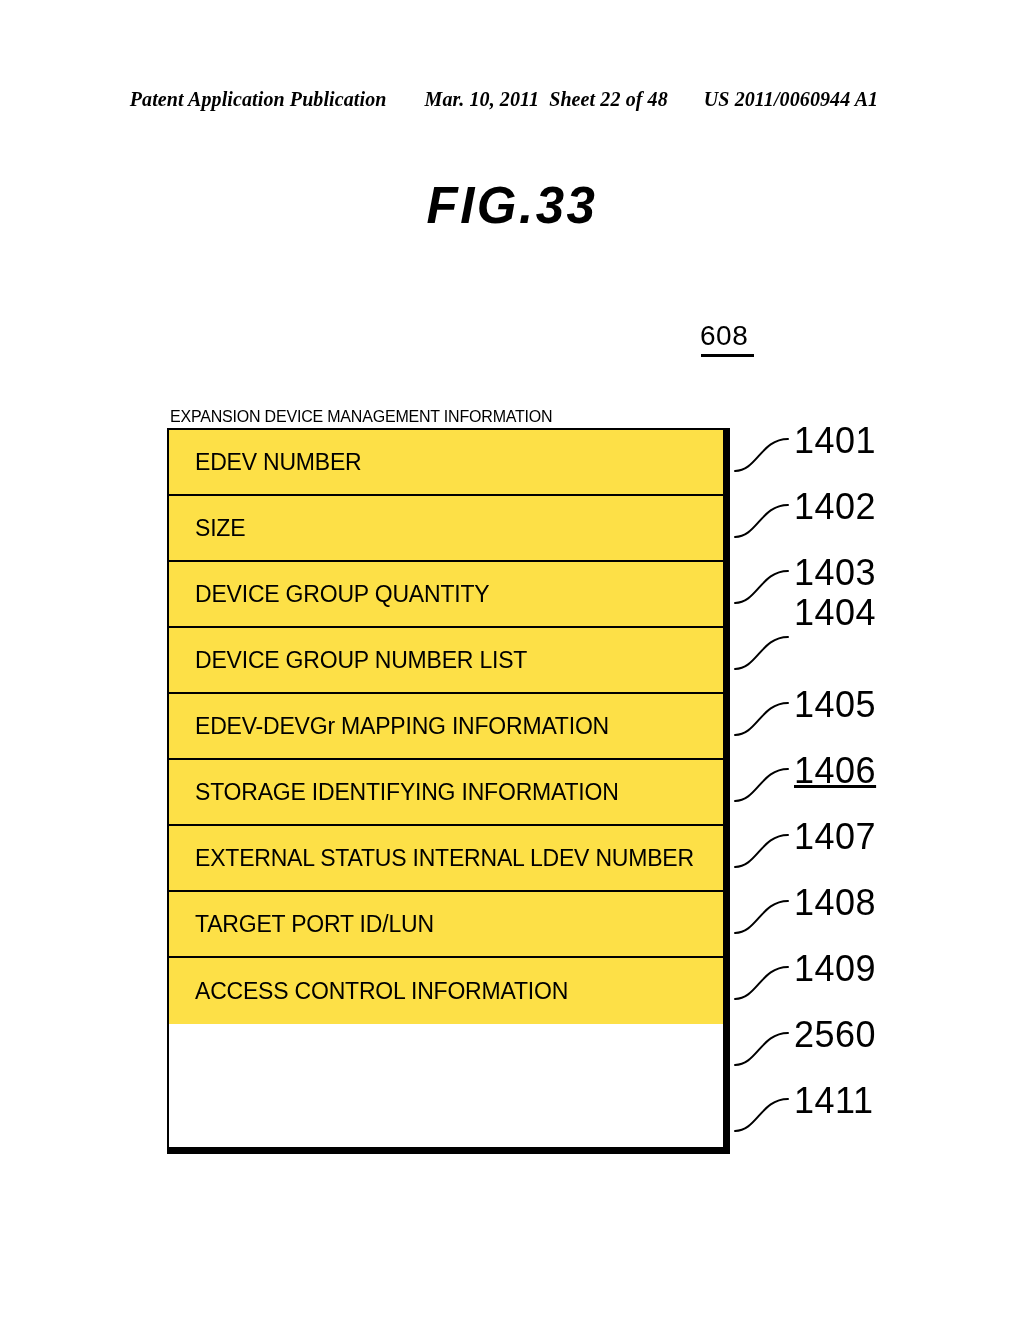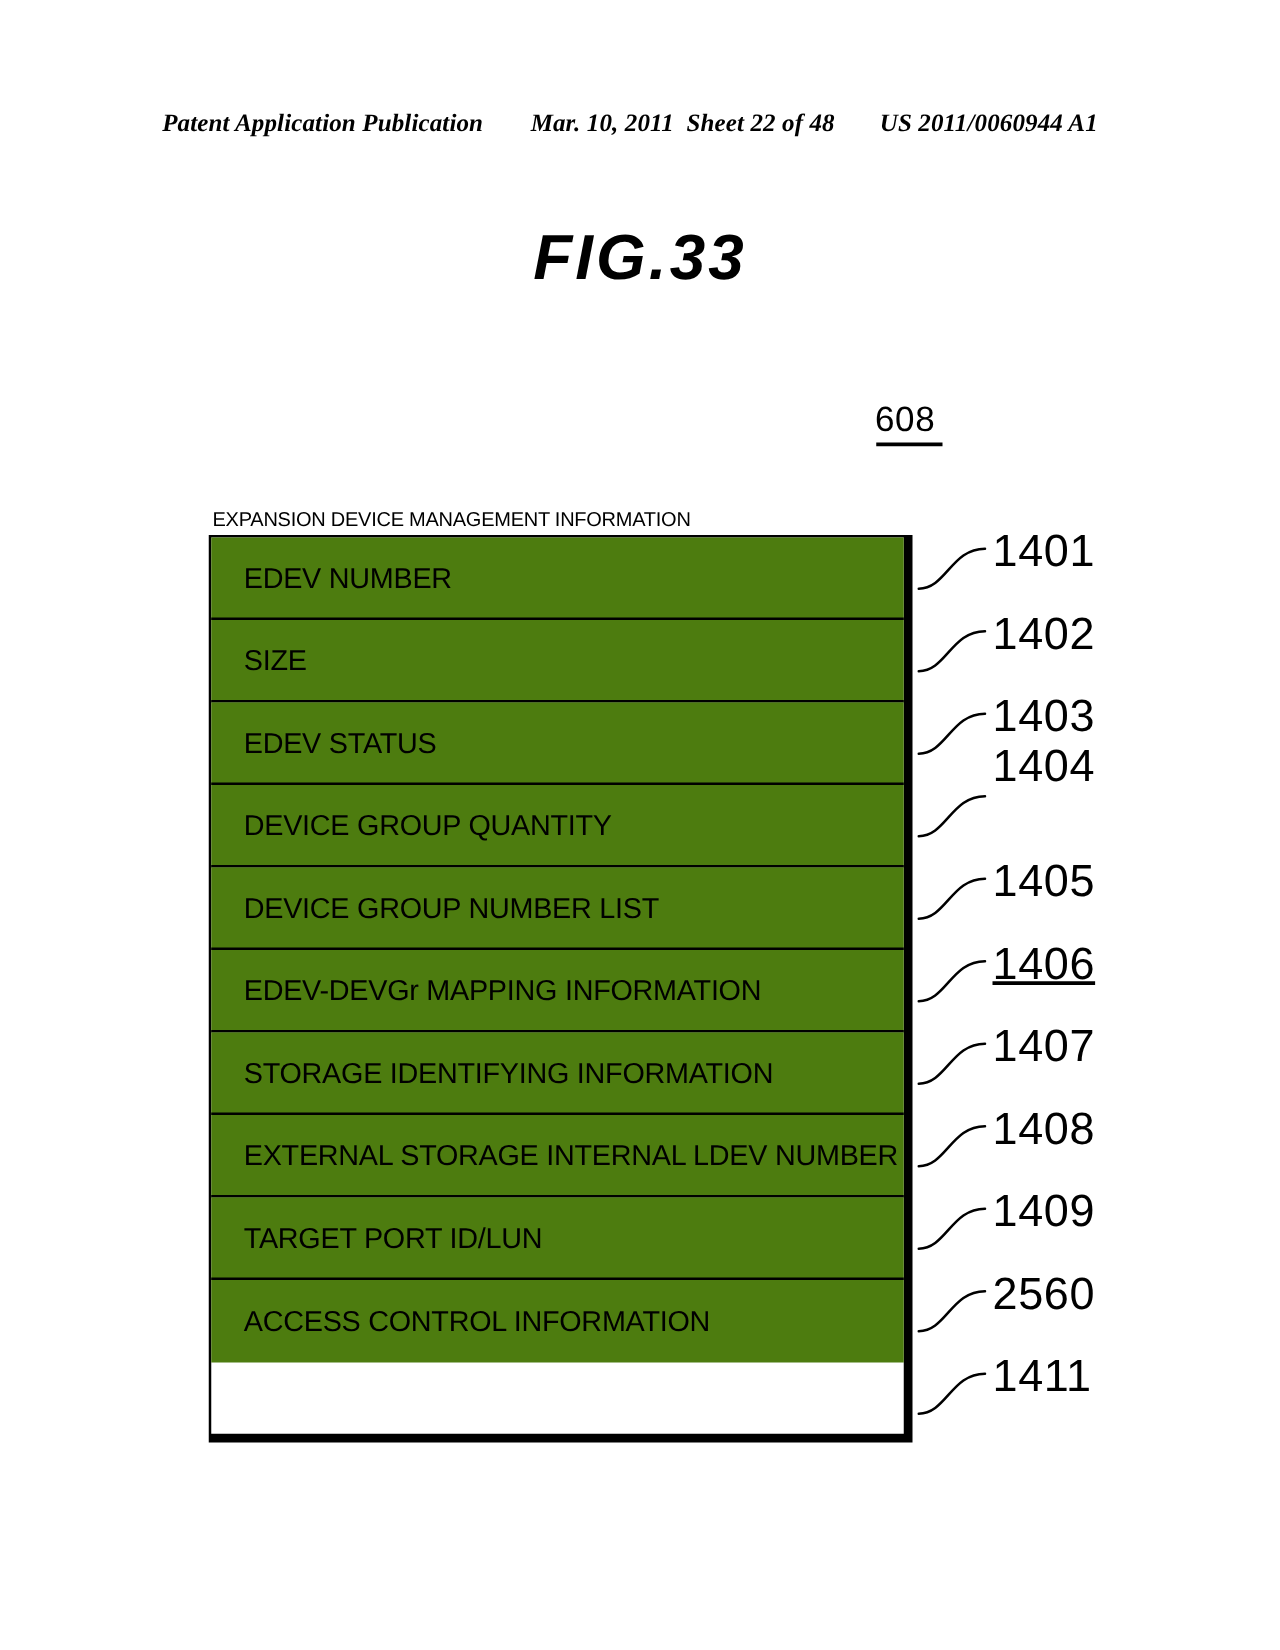--- a/index.html
+++ b/index.html
@@ -95,21 +95,21 @@
     border-bottom-width: 7px;
     background: #ffffff;
   }
   .table-row {
     box-sizing: border-box;
     height: 66px;
     border-bottom: 2px solid #000;
     display: flex;
     align-items: center;
     padding-left: 26px;
-    background: #4d7c0f;
+    background: #fde047;
   }
   .table-row:last-child {
     border-bottom: none;
   }
   .row-label {
     font-size: 23px;
     letter-spacing: -0.2px;
     white-space: nowrap;
   }
 
@@ -150,36 +150,33 @@
 <div class="table-caption">EXPANSION DEVICE MANAGEMENT INFORMATION</div>
 
 <div class="table-box" id="table-box">
     <div class="table-row">
       <span class="row-label">EDEV NUMBER</span>
     </div>
     <div class="table-row">
       <span class="row-label">SIZE</span>
     </div>
     <div class="table-row">
-      <span class="row-label">EDEV STATUS</span>
-    </div>
-    <div class="table-row">
       <span class="row-label">DEVICE GROUP QUANTITY</span>
     </div>
     <div class="table-row">
       <span class="row-label">DEVICE GROUP NUMBER LIST</span>
     </div>
     <div class="table-row">
       <span class="row-label">EDEV-DEVGr MAPPING INFORMATION</span>
     </div>
     <div class="table-row">
       <span class="row-label">STORAGE IDENTIFYING INFORMATION</span>
     </div>
     <div class="table-row">
-      <span class="row-label">EXTERNAL STORAGE INTERNAL LDEV NUMBER</span>
+      <span class="row-label">EXTERNAL STATUS INTERNAL LDEV NUMBER</span>
     </div>
     <div class="table-row">
       <span class="row-label">TARGET PORT ID/LUN</span>
     </div>
     <div class="table-row">
       <span class="row-label">ACCESS CONTROL INFORMATION</span>
     </div>
   </div>
 
 <svg class="leaders" id="leaders" viewBox="0 0 1024 1320" width="1024" height="1320">

